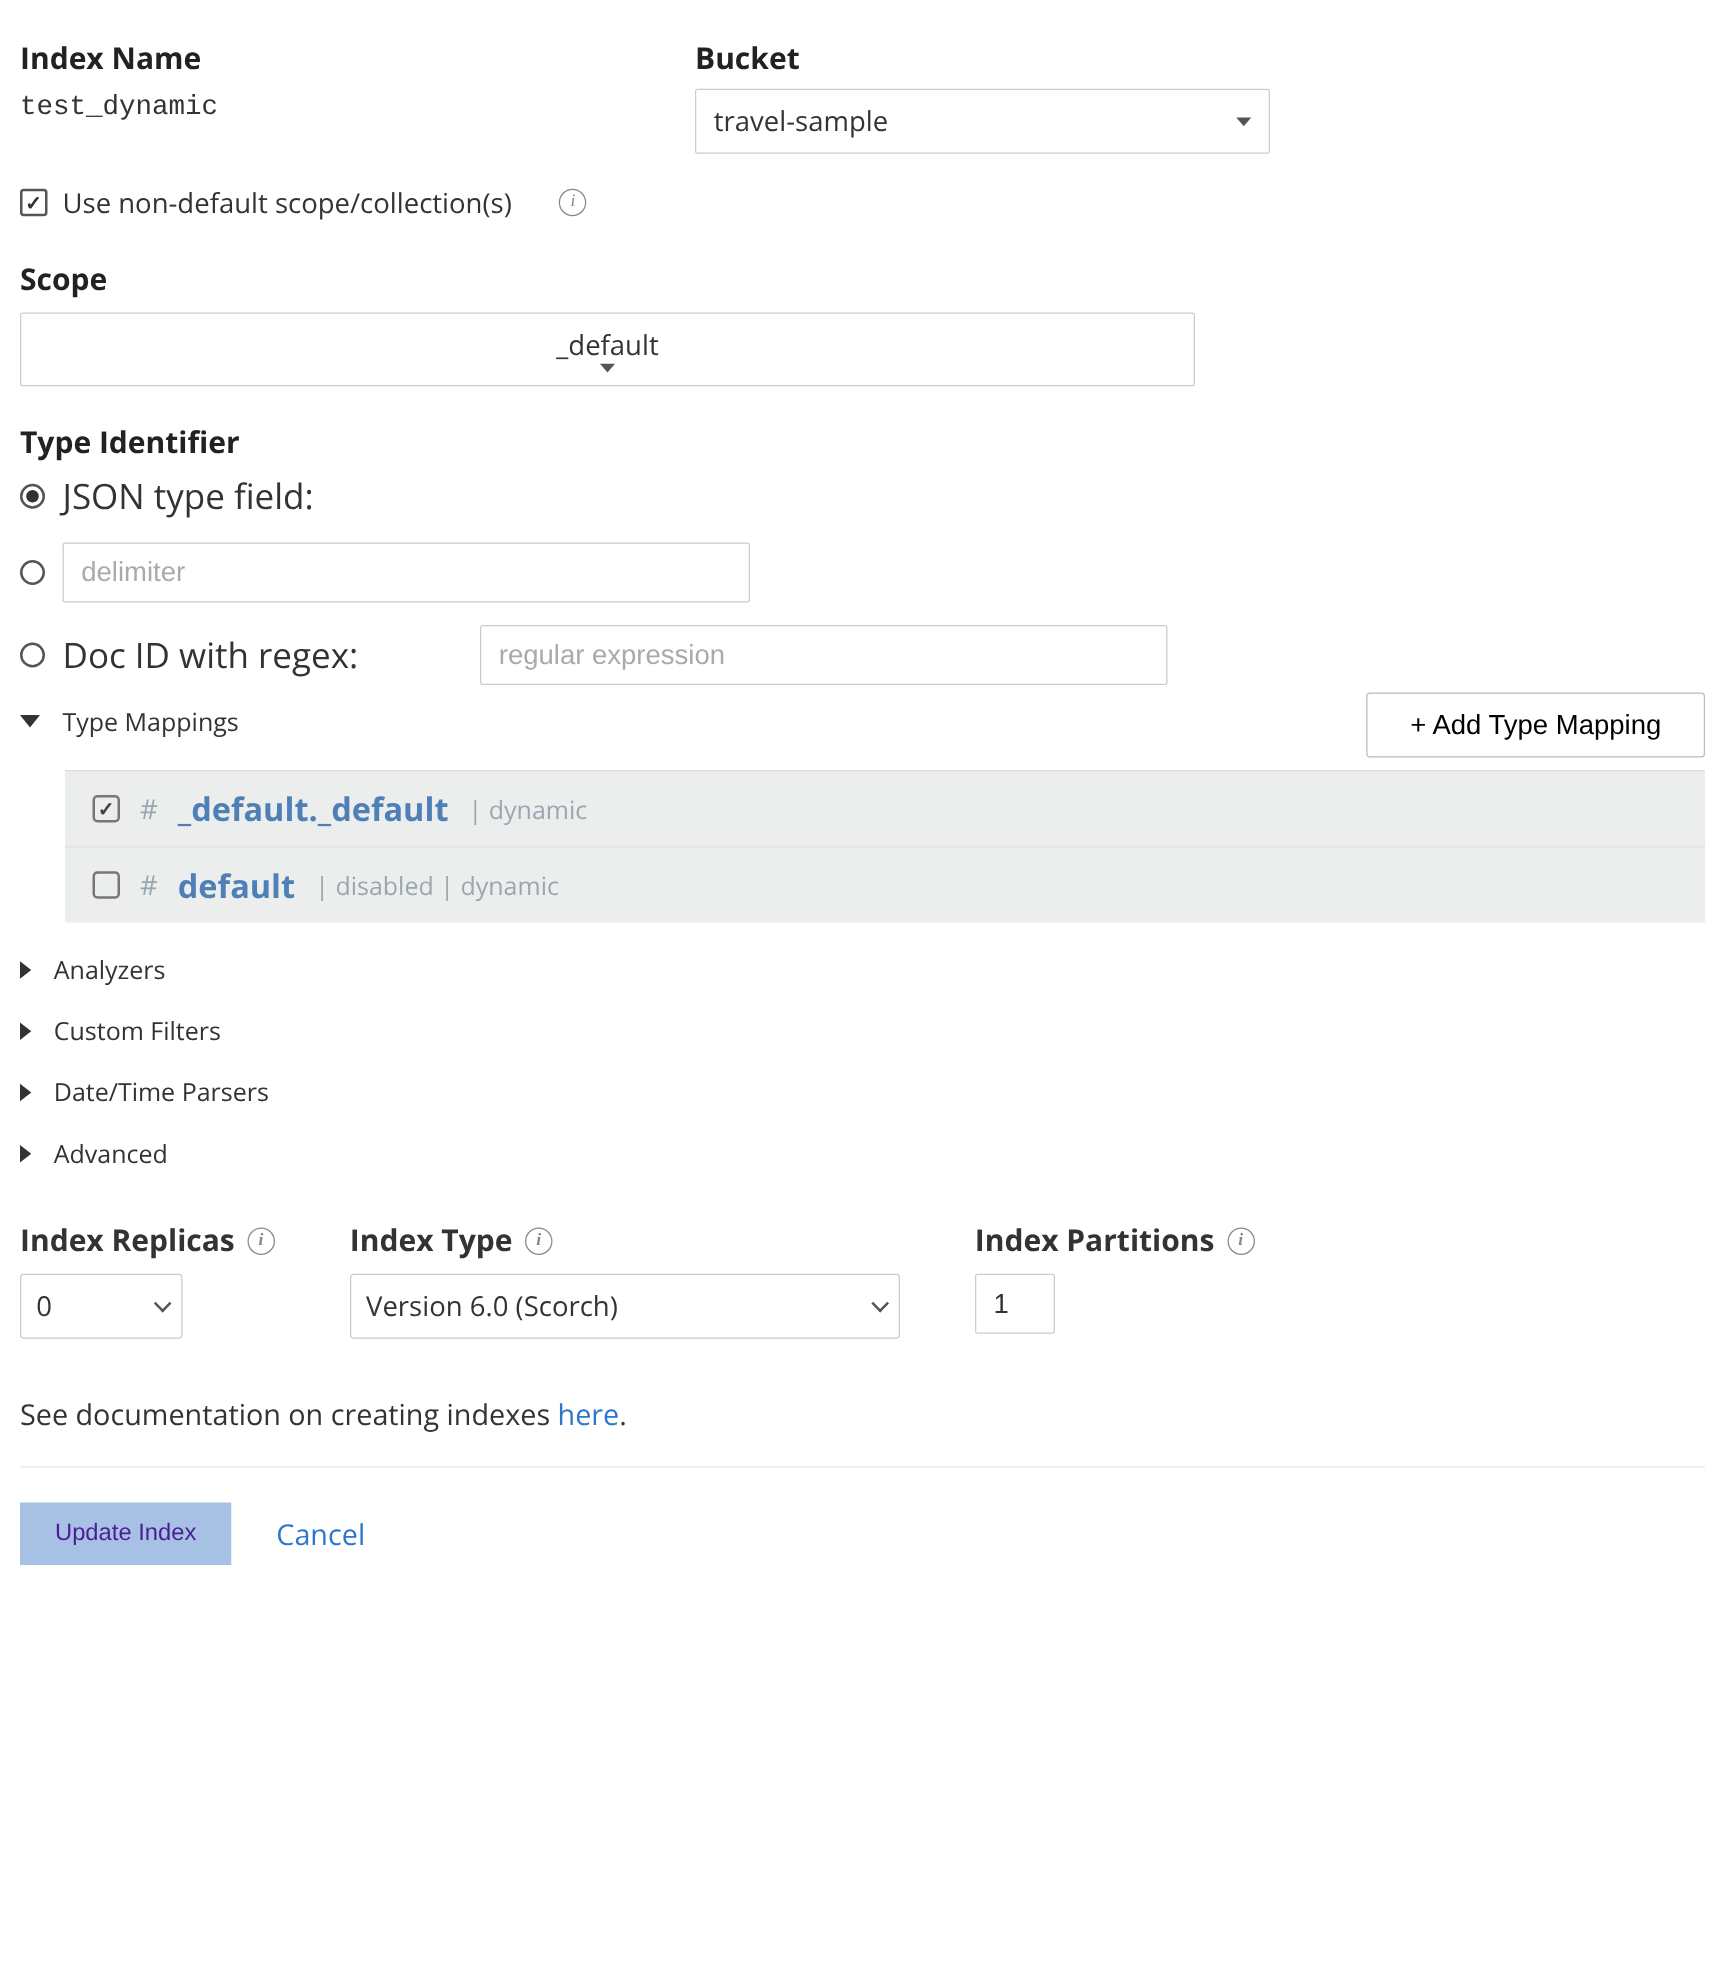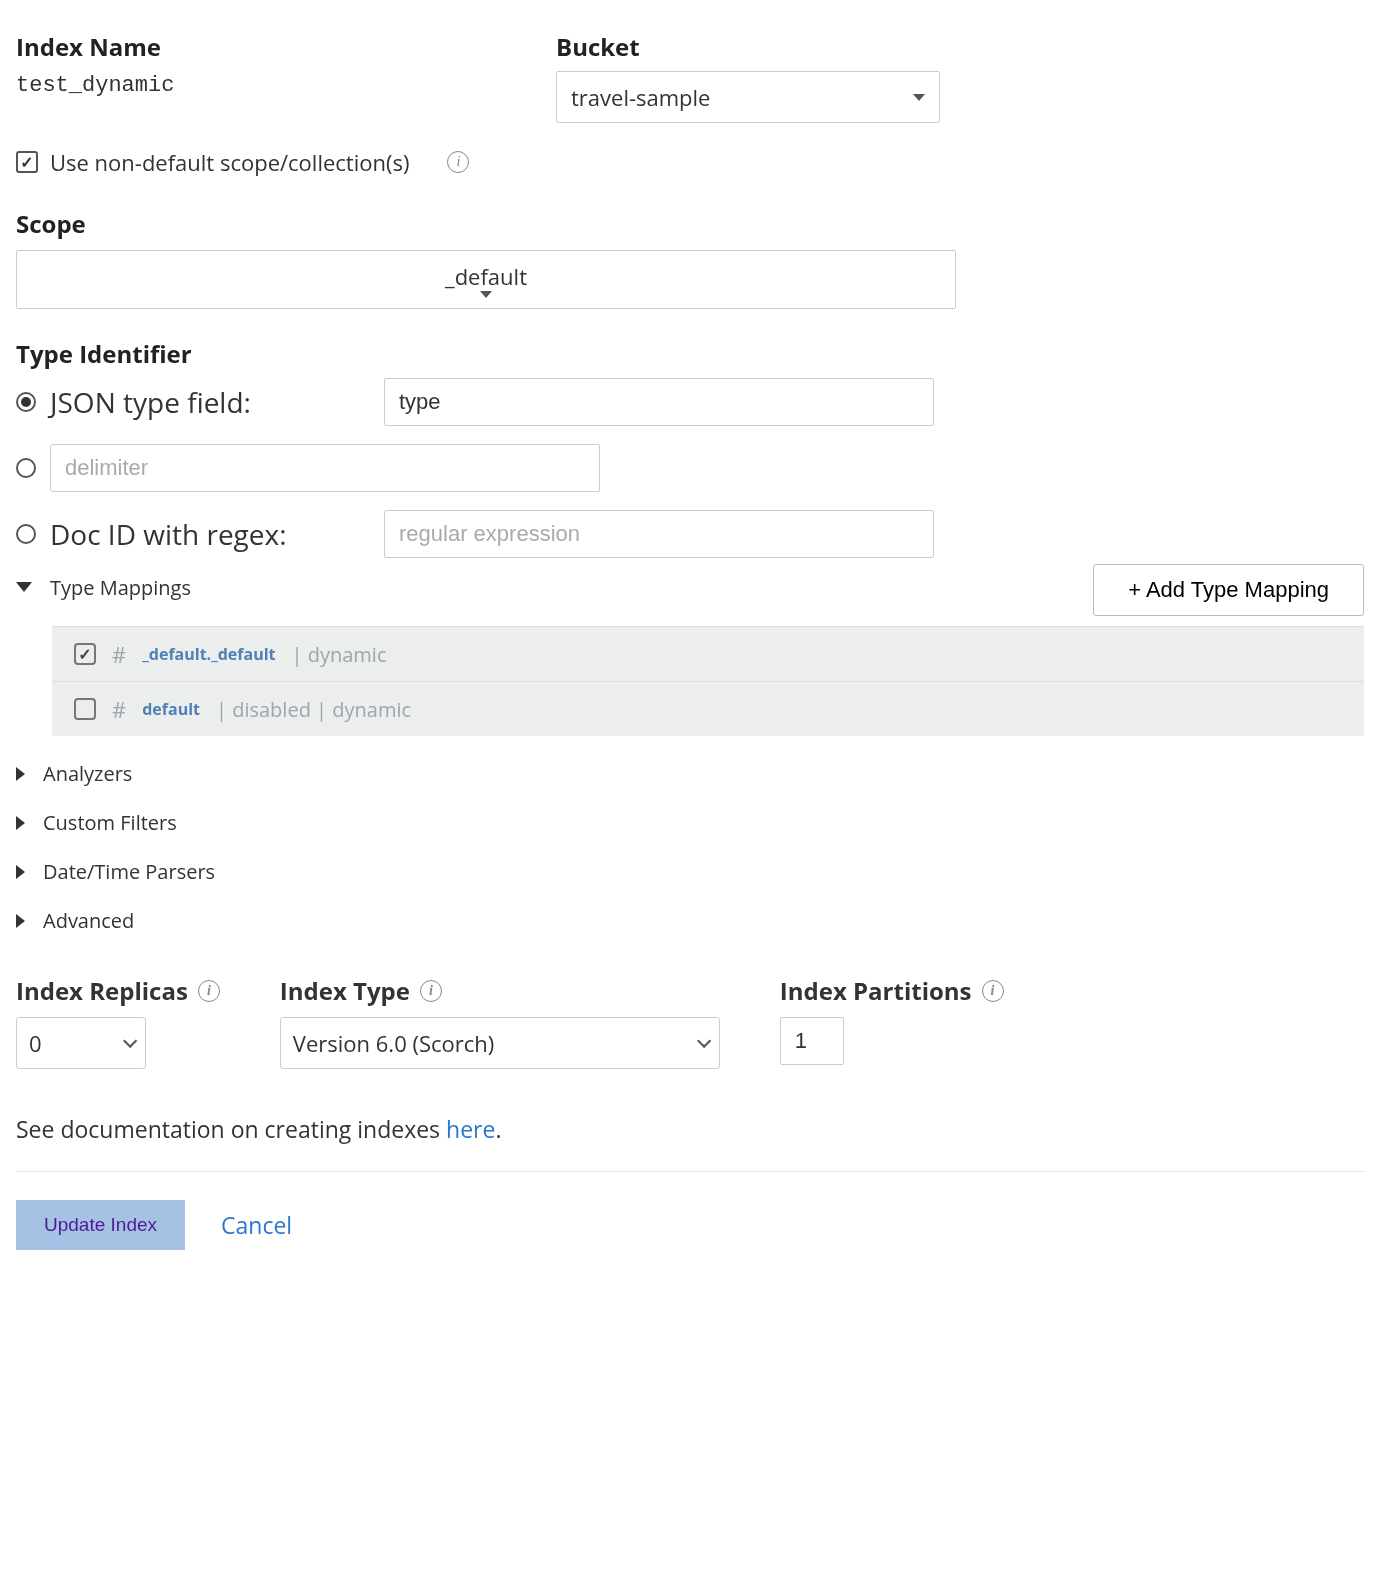--- a/index.html
+++ b/index.html
@@ -16,21 +16,21 @@
 .select {
   border: 1px solid #ccc;
   border-radius: 2px;
   padding: 10px 14px;
   font-size: 22px;
   display: flex;
   justify-content: space-between;
   align-items: center;
   background: #fff;
   cursor: pointer;
-  width: 384px;
+  width: 460px;
 }
 .select-wide { width: 940px; flex-direction: column; }
 .caret-down {
   width: 0; height: 0;
   border-left: 6px solid transparent;
   border-right: 6px solid transparent;
   border-top: 7px solid #555;
 }
 .caret-right {
   width: 0; height: 0;
@@ -114,21 +114,21 @@
 }
 .mapping-list { margin-left: 36px; }
 .mapping-row {
   background: #eceded;
   border-top: 1px solid #ddd;
   padding: 12px 22px;
   display:flex; align-items:center; gap: 16px;
   font-size: 22px;
 }
 .mapping-row .hash { color:#9aa7b0; font-size:22px; }
-.mapping-row .name { color:#4e80b7; font-weight:700; font-size:16px; }
+.mapping-row .name { color:#4e80b7; font-weight:700; font-size:26px; }
 .mapping-row .name.italic { }
 .mapping-row .meta { color:#9aa7b0; font-size:20px; }
 .mapping-row .cb { width:22px; height:22px; border:2px solid #777; border-radius:4px; display:flex; align-items:center; justify-content:center;}
 .mapping-row .cb.checked::after{ content:"✓"; font-weight:900; color:#444; font-size:16px;}
 .collapsible { display:flex; align-items:center; gap:18px; margin: 22px 0; cursor:pointer;}
 .bottom-row { display:flex; gap:60px; margin-top:40px;}
 .bottom-col { display:flex; flex-direction:column; gap:10px; }
 .bottom-col .head { display:flex; align-items:center; gap:10px; font-size:24px; font-weight:700;}
 .small-select {
   border:1px solid #ccc; border-radius:3px;
@@ -181,21 +181,20 @@
 <div class="select select-wide" style="margin-top:10px; margin-bottom:28px;">
   <span>_default</span>
   <span class="caret-down"></span>
 </div>
 
 <div class="label-bold" style="">Type Identifier</div>
 
 <div class="radio-row">
   <span class="radio selected"></span>
   <span class="lbl">JSON type field:</span>
-  <input class="input" value="type" style="">
 </div>
 
 <div class="radio-row">
   <span class="radio"></span>
   <input class="input" placeholder="delimiter" style="">
 </div>
 
 <div class="radio-row" style="margin-bottom:6px;">
   <span class="radio"></span>
   <span class="lbl">Doc ID with regex:</span>

